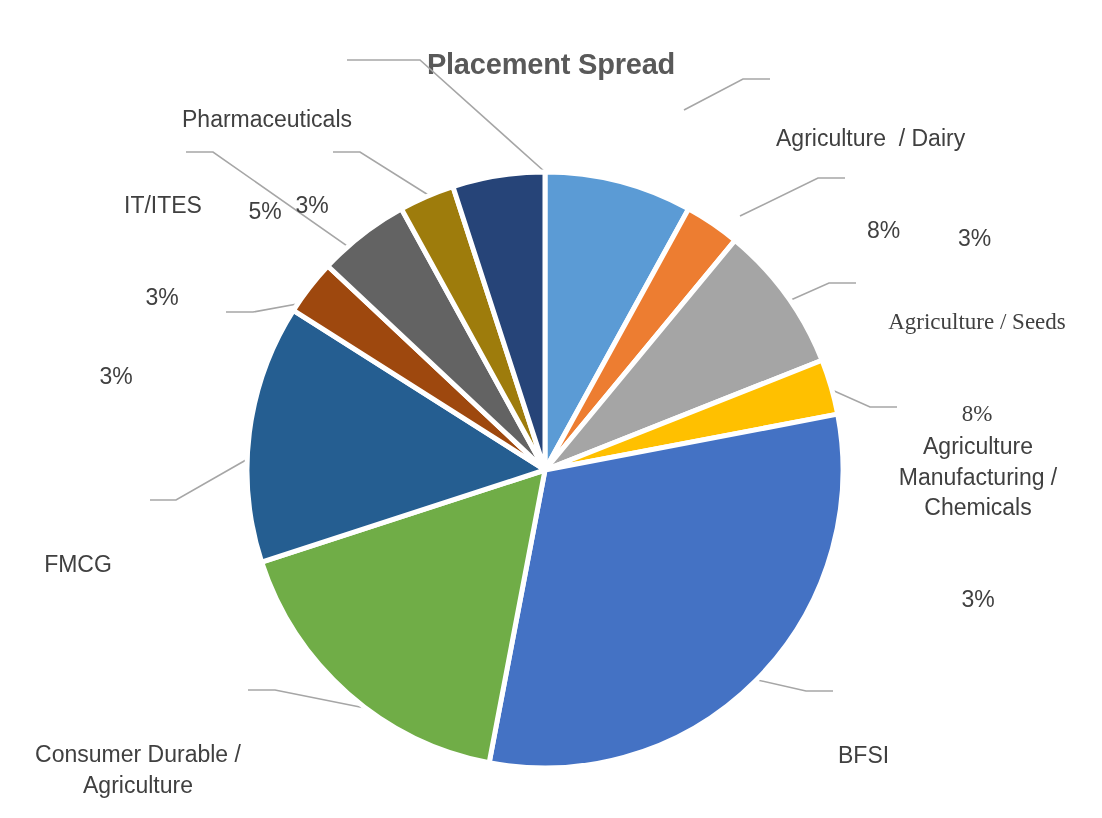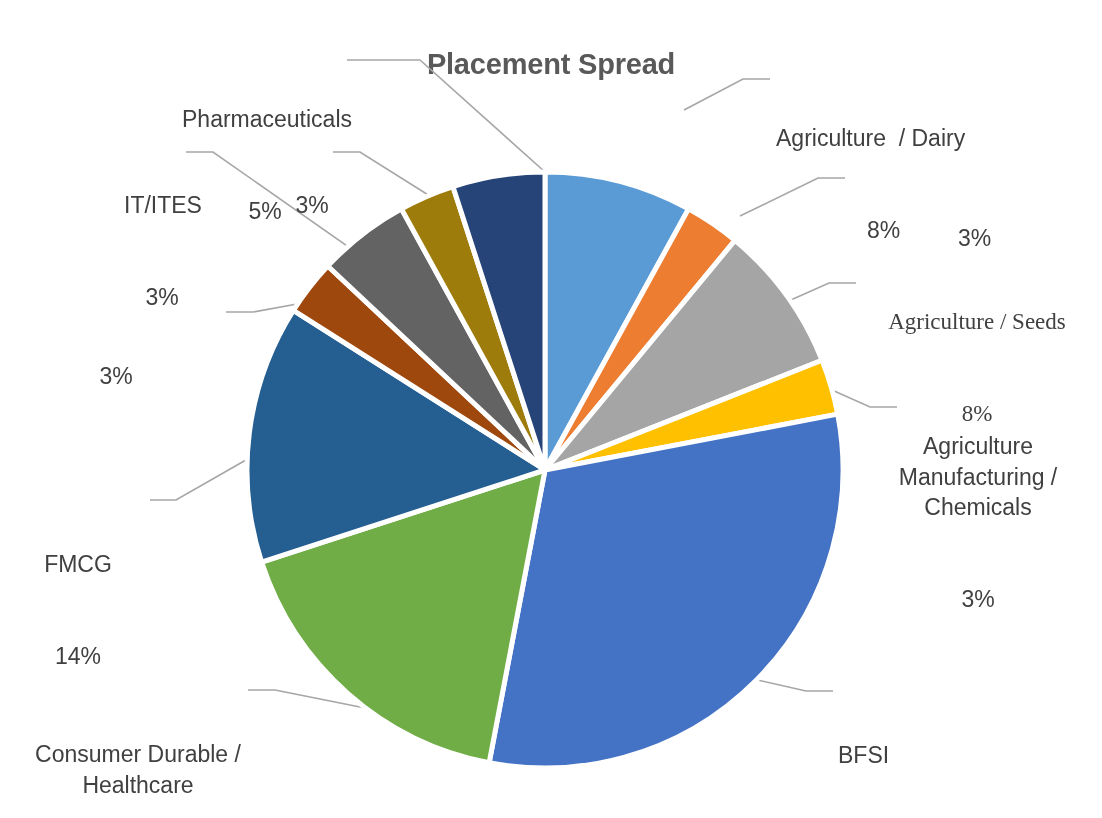--- a/index.html
+++ b/index.html
@@ -123,27 +123,26 @@
     <span class="lbl-name">Agriculture Manufacturing / Chemicals</span>
     <span class="lbl-value">3%</span>
   </div>
 
   <div class="slice-label lbl-left" style="left:838px; top:679px; width:200px;">
     <span class="lbl-name">BFSI</span>
     
   </div>
 
   <div class="slice-label lbl-center" style="left:28px; top:678px; width:220px;">
-    <span class="lbl-name">Consumer Durable / Healthcare</span>
+    <span class="lbl-name">Consumer Durable / Agriculture</span>
     
   </div>
 
   <div class="slice-label lbl-center" style="left:10px; top:488px; width:136px;">
     <span class="lbl-name">FMCG</span>
-    <span class="lbl-value">14%</span>
   </div>
 
   <div class="slice-label lbl-center" style="left:6px; top:300px; width:220px;">
     <span class="lbl-value">3%</span>
   </div>
 
   <div class="slice-label lbl-center" style="left:124px; top:129px; width:76px;">
     <span class="lbl-name">IT/ITES</span>
     <span class="lbl-value">3%</span>
   </div>

